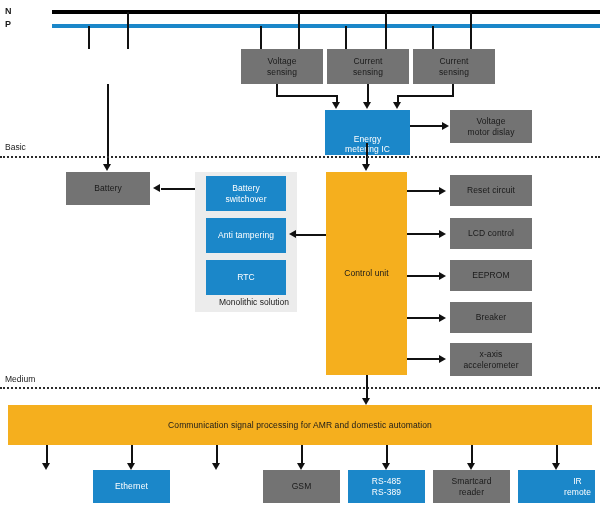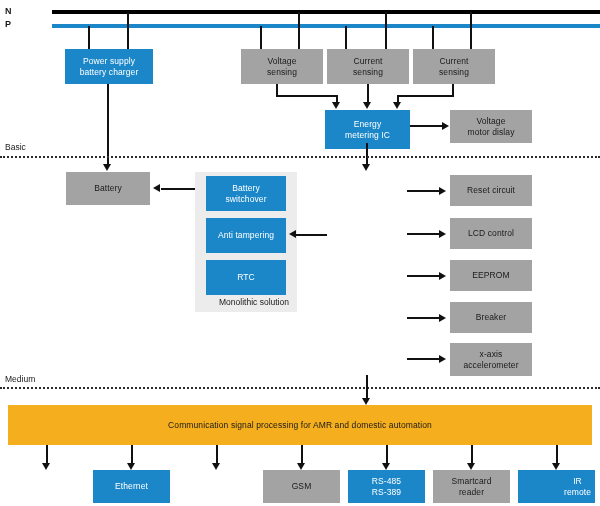--- a/index.html
+++ b/index.html
@@ -7,21 +7,21 @@
        font-family:"Liberation Sans","DejaVu Sans",sans-serif;
        -webkit-font-smoothing:antialiased;}
   #canvas{position:absolute;left:0;top:0;width:600px;height:506px;}
 
   
   .node{position:absolute;box-sizing:border-box;display:flex;
         align-items:center;justify-content:center;text-align:center;
         font-size:8.5px;line-height:1.25;letter-spacing:.1px;}
   .node.blue{background:#1b87c9;color:#ffffff;}
   .node.orange{background:#f5af1e;color:#1a1a1a;}
-  .node.grey{background:#a3a3a3;color:#1a1a1a;}
+  .node.grey{background:#737373;color:#1a1a1a;}
   .node span{display:block;padding:0 2px;}
 
   
   .rail{position:absolute;height:4px;}
   .rail.n{background:#000000;}
   .rail.p{background:#1b87c9;}
   .rail-label{position:absolute;font-size:9px;font-weight:bold;color:#1a1a1a;}
 
   
   .vline{position:absolute;width:2px;background:#111111;}
@@ -61,26 +61,20 @@
 
   <div class="vline" style="left:260px;top:26px;height:23px;"></div>
   <div class="vline" style="left:298px;top:12px;height:37px;"></div>
 
   <div class="vline" style="left:345px;top:26px;height:23px;"></div>
   <div class="vline" style="left:385px;top:12px;height:37px;"></div>
 
   <div class="vline" style="left:432px;top:26px;height:23px;"></div>
   <div class="vline" style="left:470px;top:12px;height:37px;"></div>
 
-  <div class="node blue" style="left:65px;top:49px;width:88px;height:35px;">
-    <span>
-      <span>Power supply</span>
-      <span>battery charger</span>
-    </span>
-  </div>
 
   <div class="node grey" style="left:241px;top:49px;width:82px;height:35px;">
     <span>
       <span>Voltage</span>
       <span>sensing</span>
     </span>
   </div>
 
   <div class="node grey" style="left:327px;top:49px;width:82px;height:35px;">
     <span>
@@ -102,21 +96,21 @@
   <div class="arrow-down" style="left:332px;top:102px;"></div>
 
   <div class="vline" style="left:367px;top:84px;height:19px;"></div>
   <div class="arrow-down" style="left:363px;top:102px;"></div>
 
   <div class="vline" style="left:452px;top:84px;height:12px;"></div>
   <div class="hline" style="left:397px;top:95px;width:57px;"></div>
   <div class="vline" style="left:397px;top:95px;height:8px;"></div>
   <div class="arrow-down" style="left:393px;top:102px;"></div>
 
-  <div class="node blue" style="left:325px;top:110px;width:85px;height:39px;">
+  <div class="node blue" style="left:325px;top:110px;width:85px;height:45px;align-items:flex-end;">
     <span>
       <span>Energy</span>
       <span>metering IC</span>
     </span>
   </div>
 
   <div class="hline" style="left:410px;top:125px;width:33px;"></div>
   <div class="arrow-right" style="left:442px;top:122px;"></div>
 
   <div class="node grey" style="left:450px;top:110px;width:82px;height:33px;">
@@ -157,20 +151,23 @@
 
   <div class="node blue" style="left:206px;top:260px;width:80px;height:35px;">
     <span>RTC</span>
   </div>
 
   <div class="group-caption" style="left:201px;top:297px;width:106px;">Monolithic solution</div>
 
   <div class="hline" style="left:296px;top:234px;width:31px;"></div>
   <div class="arrow-left" style="left:289px;top:230px;"></div>
 
+  <div class="node orange" style="left:326px;top:172px;width:81px;height:203px;">
+    <span>Control unit</span>
+  </div>
 
   <div class="hline" style="left:407px;top:190px;width:33px;"></div>
   <div class="arrow-right" style="left:439px;top:187px;"></div>
   <div class="node grey" style="left:450px;top:175px;width:82px;height:31px;">
     <span>Reset circuit</span>
   </div>
 
   <div class="hline" style="left:407px;top:233px;width:33px;"></div>
   <div class="arrow-right" style="left:439px;top:230px;"></div>
   <div class="node grey" style="left:450px;top:218px;width:82px;height:31px;">

